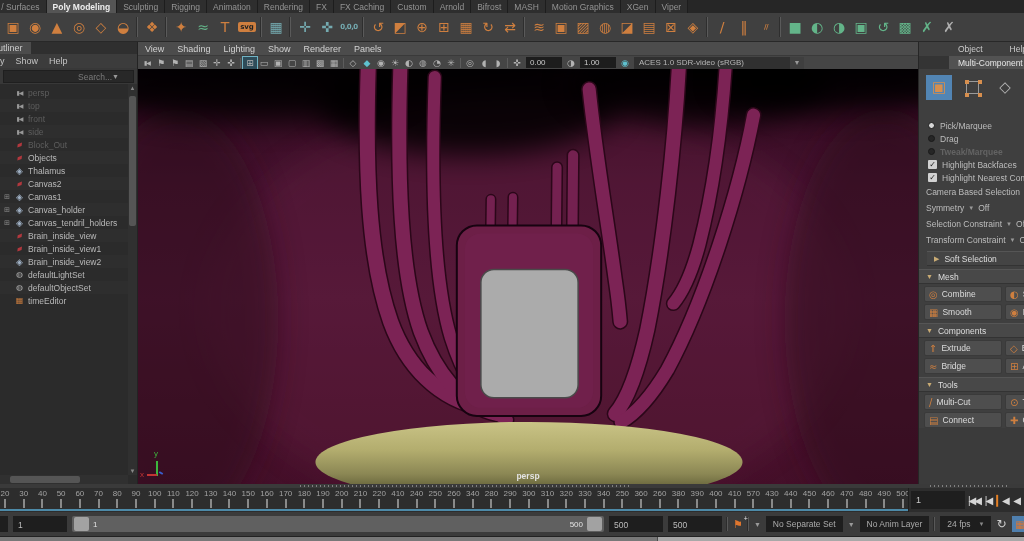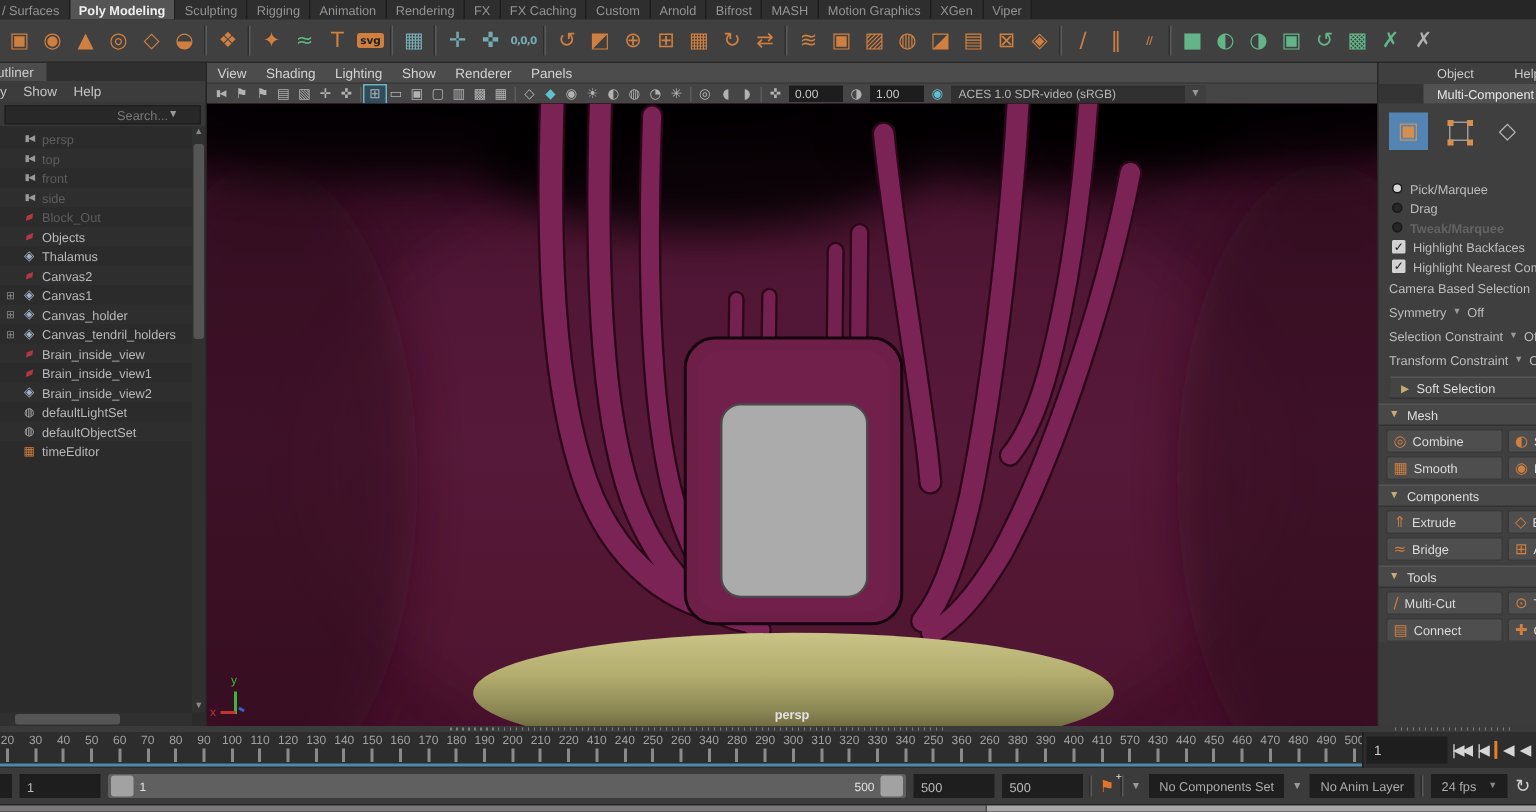--- a/index.html
+++ b/index.html
@@ -935,21 +935,21 @@
       <span class="rb-lab r">500</span>
       <span class="rb-handle r"></span>
     </div>
     <div class="rb-field">500</div>
     <div class="rb-field">500</div>
     <div class="rb-sep"></div>
     <div class="rb-flag">⚑<sup>+</sup></div>
     <div class="rb-sep"></div>
     <span class="rb-tri">▼</span>
     <div class="rb-drop">
-      <span>No Components Set</span>
+      <span>No Separate Set</span>
     </div>
     <span class="rb-tri">▼</span>
     <div class="rb-drop">
       <span>No Anim Layer</span>
     </div>
     <div class="rb-sep"></div>
     <div class="rb-drop">
       <span>24 fps</span>
       <span class="in-tri">▼</span>
     </div>

